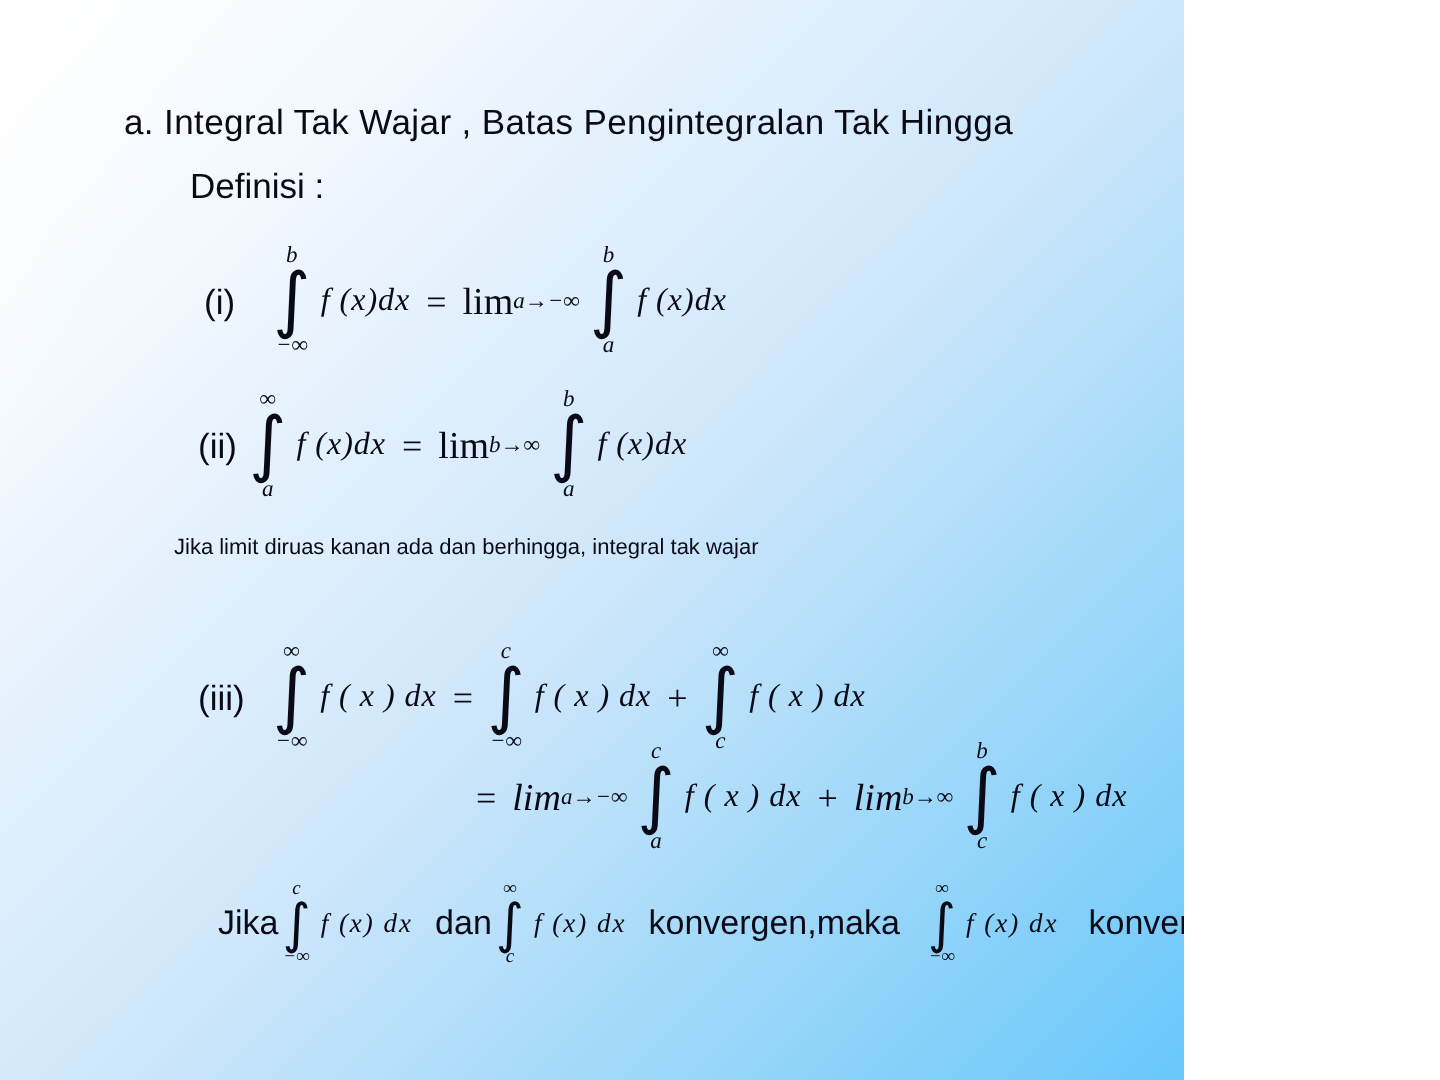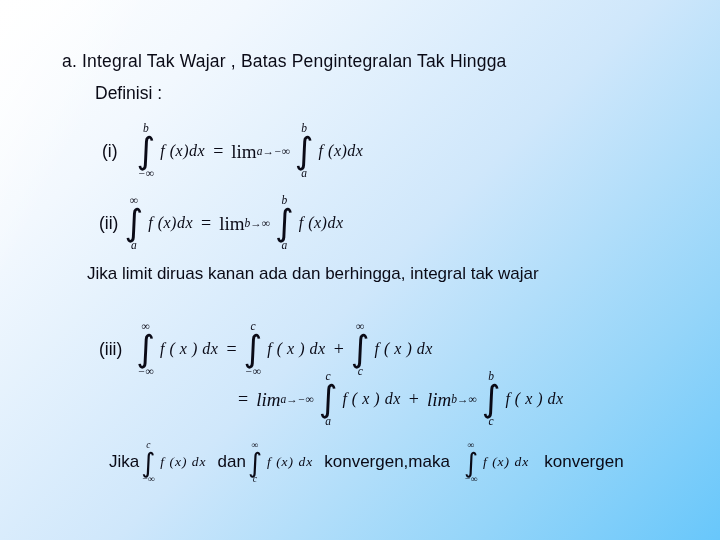--- a/index.html
+++ b/index.html
@@ -1,28 +1,28 @@
 <!DOCTYPE html>
 <html><head>
 <meta charset="utf-8">
 <style>
   html,body { margin:0; padding:0; }
   .slide {
     position:relative;
-    width:720px; height:540px;
+    width:592px; height:540px;
     overflow:hidden;
     color:#0a0a16;
     font-family:"Liberation Sans", sans-serif;
     background:
       linear-gradient(118deg, rgba(255,255,255,0.9) 0%, rgba(255,255,255,0) 15%),
       linear-gradient(135deg, #ffffff 0%, #f2f8fe 20%, #cfe7fb 52%, #95d5f9 80%, #68c7fb 100%);
   }
   .title    { position:absolute; left:62px;  top:51px;  font-size:17.5px; letter-spacing:0.2px; white-space:nowrap; }
   .subtitle { position:absolute; left:95px;  top:83px;  font-size:17.5px; }
-  .note     { position:absolute; left:87px;  top:261px; font-size:17px; line-height:26px; }
+  .note     { position:absolute; left:87px;  top:261px; font-size:11px; line-height:26px; }
 
   .frow { position:absolute; display:flex; align-items:center; white-space:nowrap; }
   .flabel { font-size:17.5px; }
   .mbody { font-family:"Liberation Serif", serif; font-style:italic; font-size:16px; margin:0 3px; letter-spacing:0.5px; }
   .mop   { font-family:"Liberation Serif", serif; font-size:18px; margin:0 5px; }
 
   .intgrp { display:inline-flex; flex-direction:column; align-items:center; line-height:1; margin:0 2px; }
   .intgrp .ilim { font-family:"Liberation Serif", serif; font-style:italic; font-size:11.5px; line-height:11px; }
   .intgrp .sign { font-family:"DejaVu Sans","DejaVu Serif",serif; font-style:normal; font-size:36px; line-height:34px; }
 

